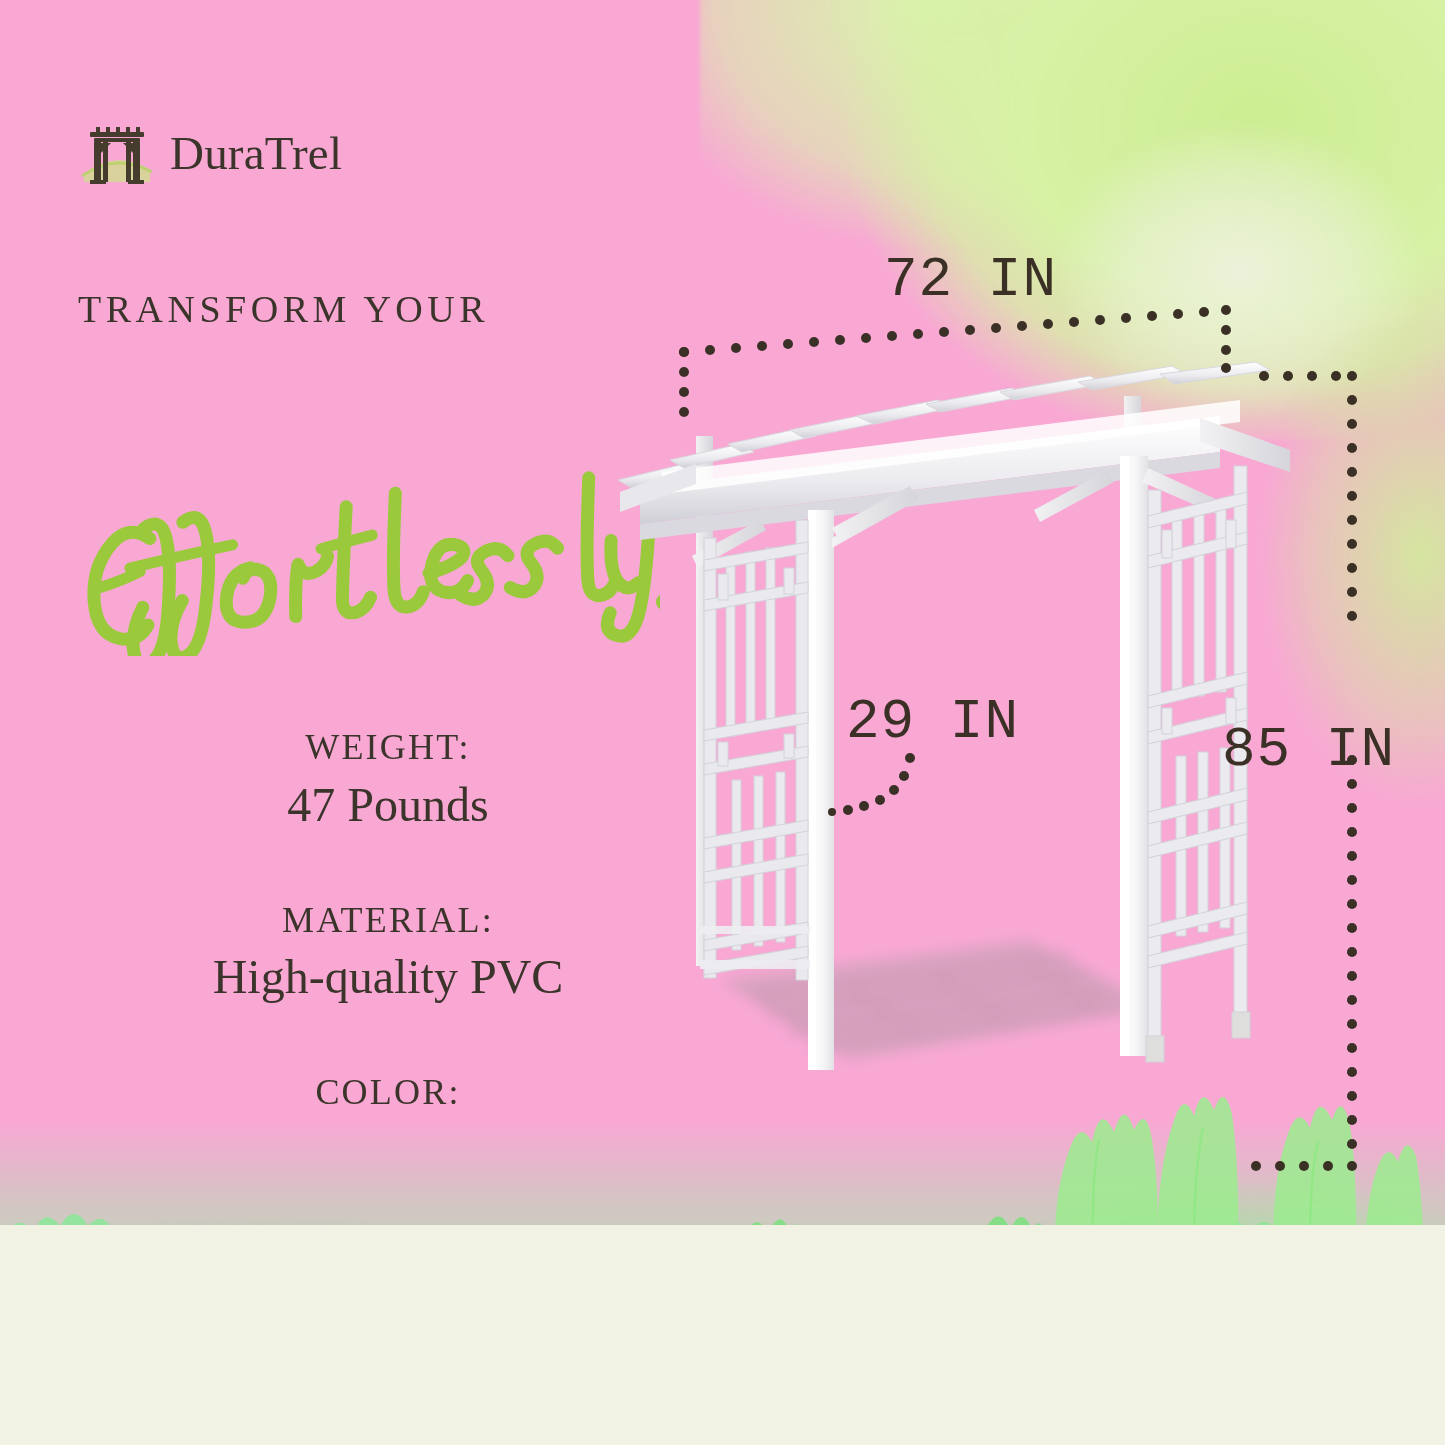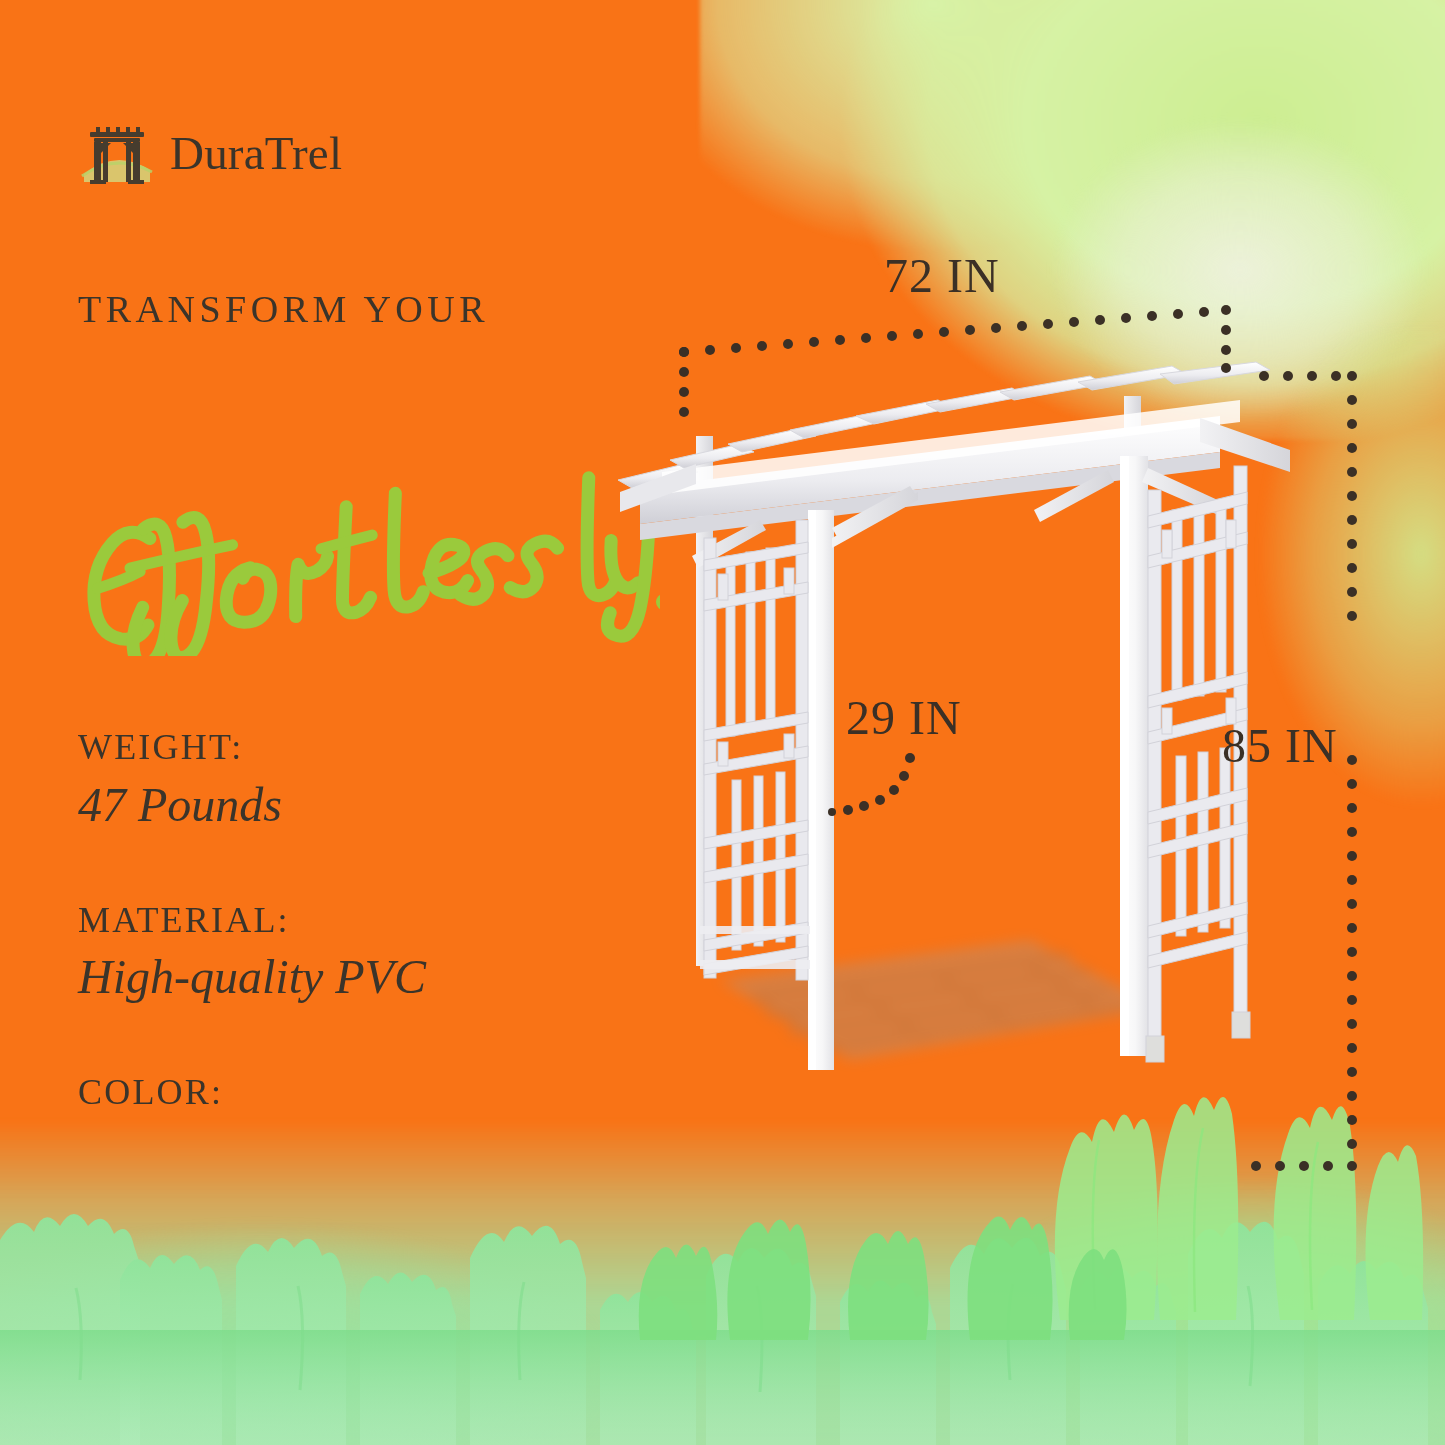--- a/index.html
+++ b/index.html
@@ -2,21 +2,21 @@
 <html><head>
 <meta charset="utf-8">
 <style>
   html,body{margin:0;padding:0;}
   body{
     width:1445px;height:1445px;
     background:#f1f1e4;
     font-family:"Liberation Serif",serif;
     overflow:hidden;
   }
-  #stage{position:relative;width:1445px;height:1445px;overflow:hidden;background:#f97316;}
+  #stage{position:relative;width:1445px;height:1225px;overflow:hidden;background:#f9a8d4;}
 
   
   .wash{position:absolute;pointer-events:none;}
   #wash-topright{
     left:700px;top:-220px;width:900px;height:660px;
     background:radial-gradient(ellipse 54% 58% at 62% 52%, #cdee92 0%, #d6f2a4 48%, rgba(214,242,164,.75) 68%, rgba(214,242,164,0) 86%),
                radial-gradient(ellipse 40% 44% at 26% 34%, #d9f4ab 0%, rgba(217,244,171,.55) 60%, rgba(217,244,171,0) 85%);
     filter:blur(2px);
   }
   #wash-topright2{
@@ -62,38 +62,38 @@
     font-size:38px;line-height:1.26;color:#3b342a;
     letter-spacing:4.5px;text-transform:uppercase;
     font-family:"Liberation Serif",serif;
   }
   #script-word{
     position:absolute;left:60px;top:466px;width:600px;height:190px;
   }
 
   
   #specs{position:absolute;left:78px;top:728px;width:620px;}
-  .spec{margin-bottom:66px;}
+  .spec{margin-bottom:66px;text-align:center;}
   .spec-label{
     font-size:36px;color:#3b342a;letter-spacing:2.2px;
     text-transform:uppercase;font-family:"Liberation Serif",serif;
     line-height:1.1;
   }
   .spec-value{
-    font-size:48px;color:#3b342a;font-style:italic;
+    font-size:48px;color:#3b342a;
     font-family:"Liberation Serif",serif;line-height:1.25;margin-top:7px;
   }
 
   
   #product{position:absolute;left:600px;top:360px;width:700px;height:810px;}
 
   
   .dim-label{
-    position:absolute;color:#3b3026;font-size:48px;
-    font-family:Liberation Serif, serif;letter-spacing:1px;white-space:nowrap;
+    position:absolute;color:#3b3026;font-size:56px;
+    font-family:Liberation Mono, monospace;letter-spacing:1px;white-space:nowrap;
   }
   #dim-72{left:884px;top:248px;}
   #dim-41{left:846px;top:690px;}
   #dim-85{left:1222px;top:718px;text-align:center;}
   .dim-line{position:absolute;pointer-events:none;}
   #line-72{left:660px;top:300px;width:700px;height:130px;}
   #line-41{left:820px;top:740px;width:130px;height:110px;}
   #line-85{left:1240px;top:360px;width:180px;height:830px;}
 </style>
 </head>

